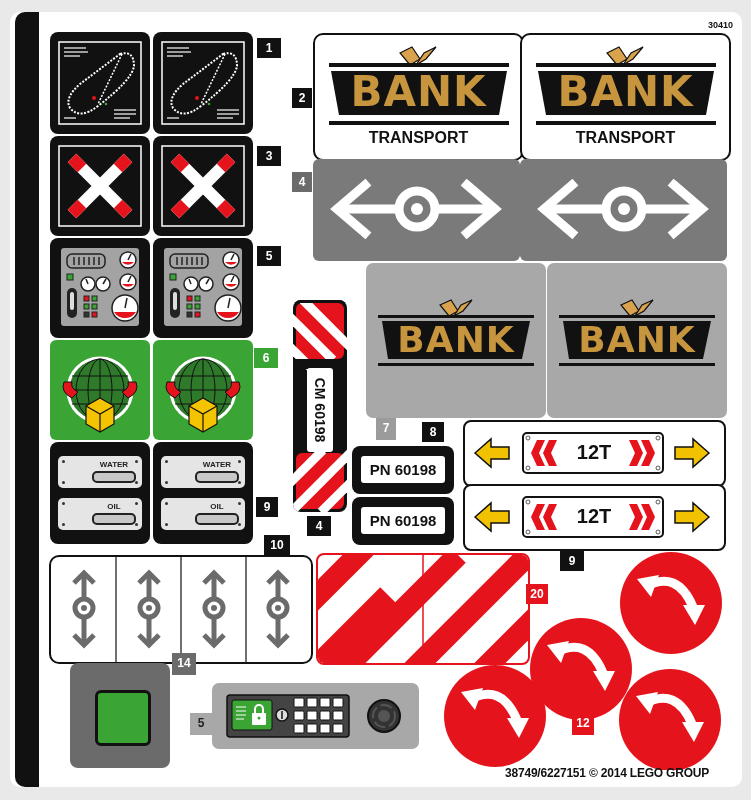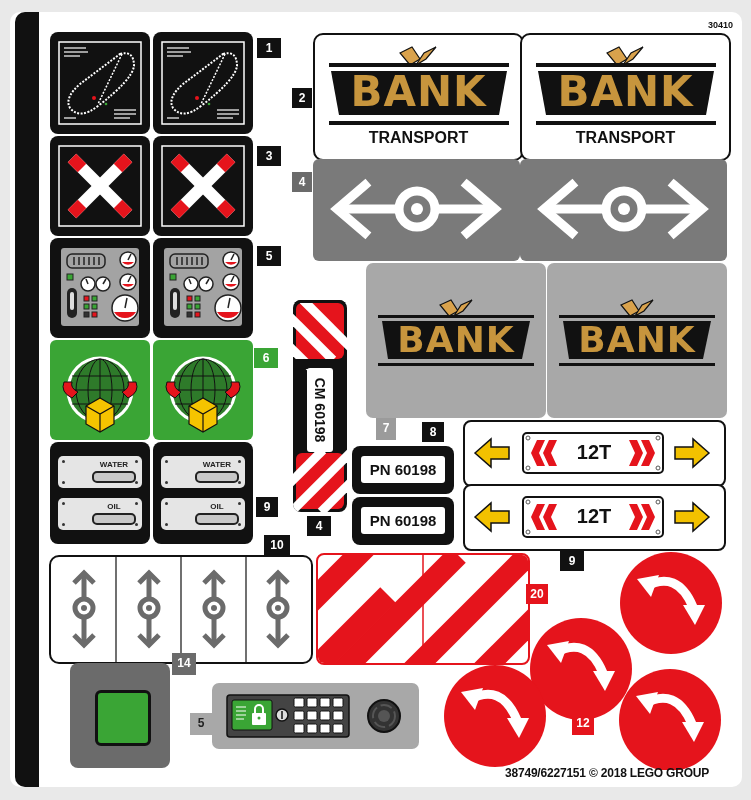--- a/index.html
+++ b/index.html
@@ -524,13 +524,13 @@
       <polygon points="12,2 34,2 24,22" fill="#fff"></polygon>
     </g>
   </defs>
   <use href="#rot" x="231" y="53"></use>
   <use href="#rot" x="141" y="119"></use>
   <use href="#rot" x="55" y="166"></use>
   <use href="#rot" x="230" y="170"></use>
 </svg>
 <div class="num red" style="left:572px;top:713px;width:22px;height:22px;">12</div>
 
-<div class="copy">38749/6227151 © 2018 LEGO GROUP</div>
+<div class="copy">38749/6227151 © 2014 LEGO GROUP</div>
 
 </body></html>

